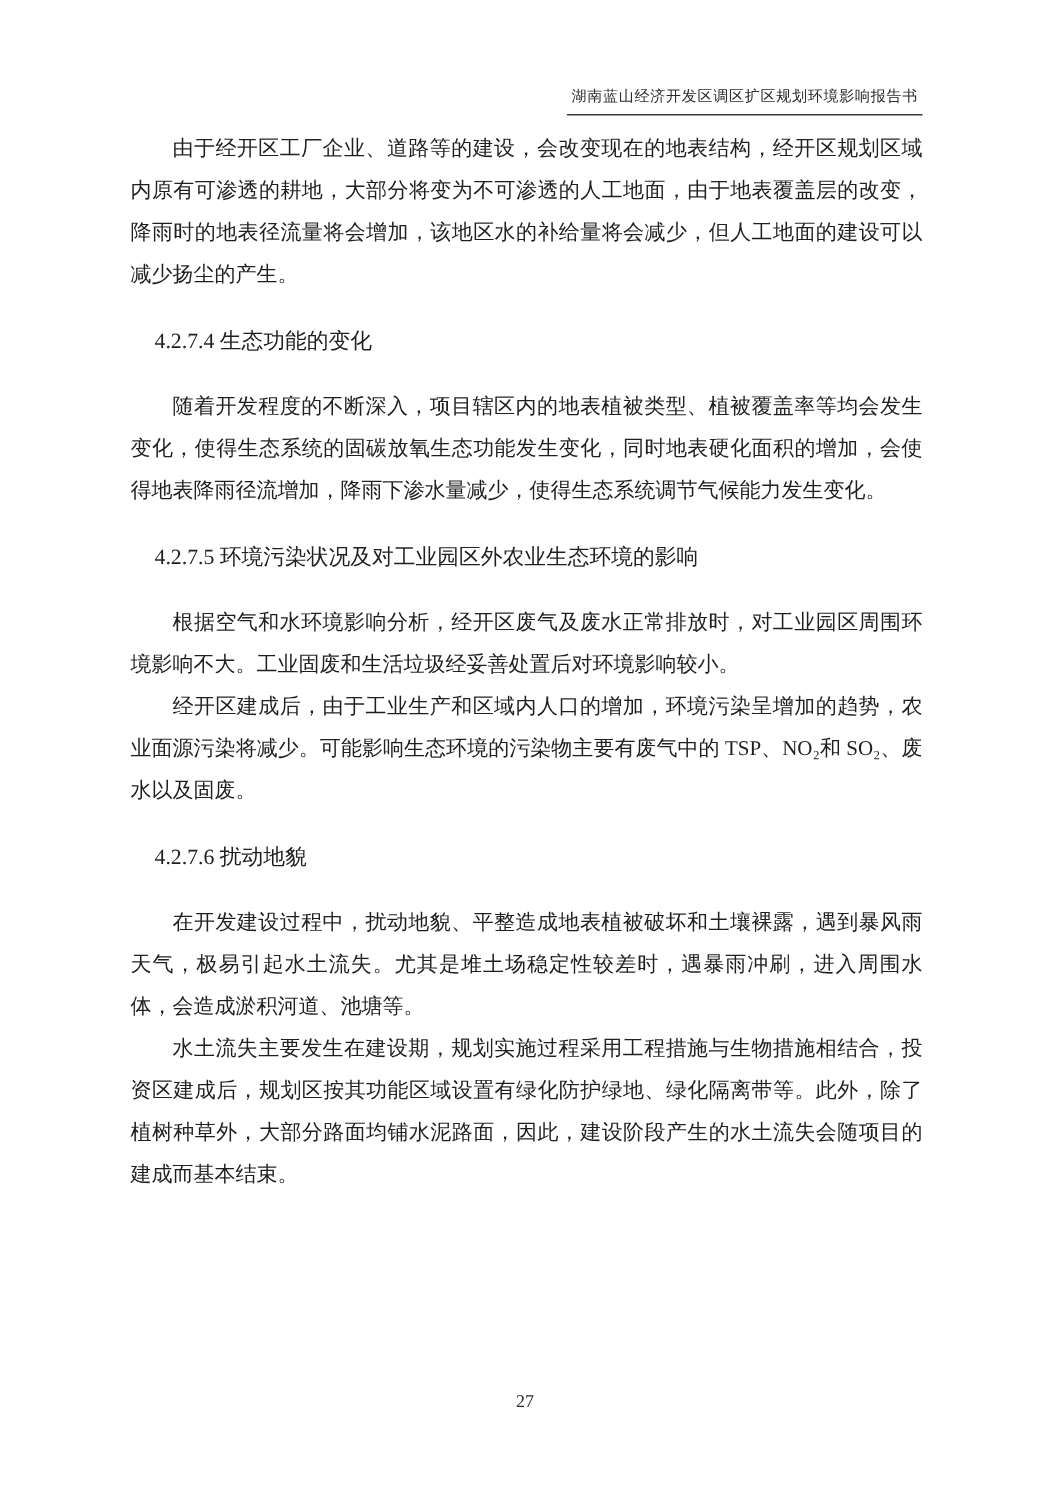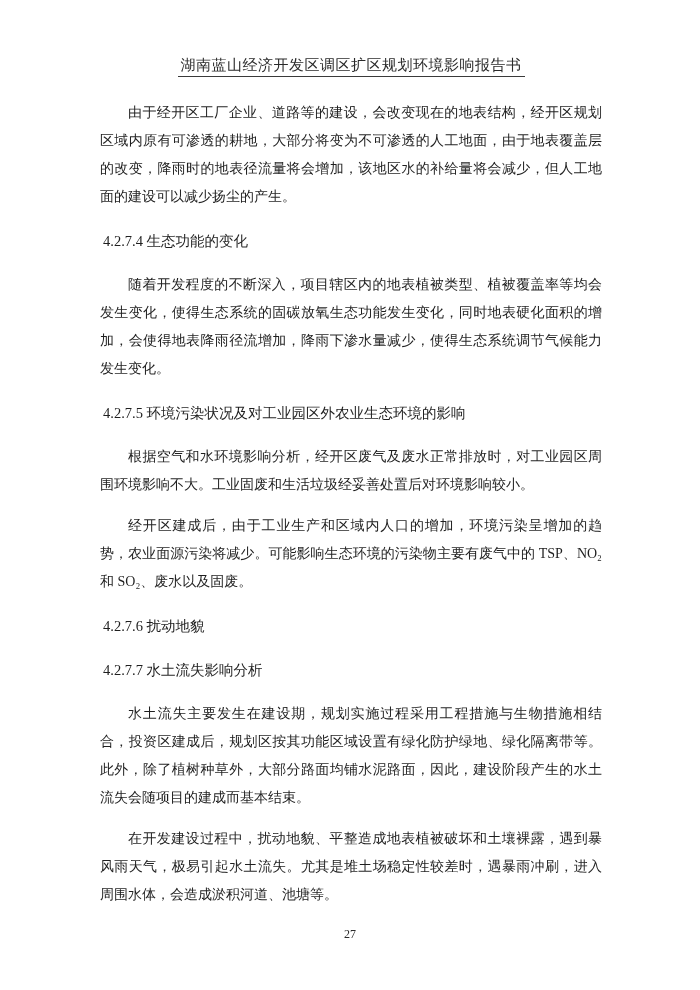--- a/index.html
+++ b/index.html
@@ -15,43 +15,43 @@
     background: #ffffff;
     font-family: "Liberation Serif", "DejaVu Serif", serif;
     color: #1f1f1f;
     overflow: hidden;
   }
   .page-header {
     position: absolute;
     top: 57px;
     left: 87px;
     width: 528px;
-    text-align: center;
-    font-size: 15px;
+    text-align: right;
+    font-size: 10px;
     line-height: 16px;
     color: #2a2a2a;
   }
   .page-header .header-title {
     display: inline-block;
     border-bottom: 1px solid #3a3a3a;
     padding: 0 3px 3px 3px;
     letter-spacing: 0.5px;
   }
   .content {
     position: absolute;
     top: 86px;
     left: 87px;
     width: 528px;
     font-size: 14px;
     line-height: 28px;
     text-align: justify;
     text-justify: inter-ideograph;
   }
   .content p.para {
-    margin: 13px;
+    margin: 0;
     text-indent: 2em;
   }
   .content h2.section-heading {
     margin: 16px;
     font-size: 14.5px;
     font-weight: normal;
     line-height: 28px;
     text-align: left;
   }
   .page-footer {
@@ -79,23 +79,22 @@
 
     <h2 class="section-heading">4.2.7.4 生态功能的变化</h2>
     <p class="para">随着开发程度的不断深入，项目辖区内的地表植被类型、植被覆盖率等均会发生变化，使得生态系统的固碳放氧生态功能发生变化，同时地表硬化面积的增加，会使得地表降雨径流增加，降雨下渗水量减少，使得生态系统调节气候能力发生变化。</p>
 
     <h2 class="section-heading">4.2.7.5 环境污染状况及对工业园区外农业生态环境的影响</h2>
     <p class="para">根据空气和水环境影响分析，经开区废气及废水正常排放时，对工业园区周围环境影响不大。工业固废和生活垃圾经妥善处置后对环境影响较小。</p>
     <p class="para">经开区建成后，由于工业生产和区域内人口的增加，环境污染呈增加的趋势，农业面源污染将减少。可能影响生态环境的污染物主要有废气中的 TSP、NO₂和 SO₂、废水以及固废。</p>
 
     <h2 class="section-heading">4.2.7.6 扰动地貌</h2>
 
-    <h2 class="section-heading">4.2.7.7 水土流失影响分析</h2>
+    <p class="para">在开发建设过程中，扰动地貌、平整造成地表植被破坏和土壤裸露，遇到暴风雨天气，极易引起水土流失。尤其是堆土场稳定性较差时，遇暴雨冲刷，进入周围水体，会造成淤积河道、池塘等。</p>
     <p class="para">水土流失主要发生在建设期，规划实施过程采用工程措施与生物措施相结合，投资区建成后，规划区按其功能区域设置有绿化防护绿地、绿化隔离带等。此外，除了植树种草外，大部分路面均铺水泥路面，因此，建设阶段产生的水土流失会随项目的建成而基本结束。</p>
-    <p class="para">在开发建设过程中，扰动地貌、平整造成地表植被破坏和土壤裸露，遇到暴风雨天气，极易引起水土流失。尤其是堆土场稳定性较差时，遇暴雨冲刷，进入周围水体，会造成淤积河道、池塘等。</p>
 
   </div>
 
   <div class="page-footer">
     <span>27</span>
   </div>
 
 </div>
 
 </body></html>

